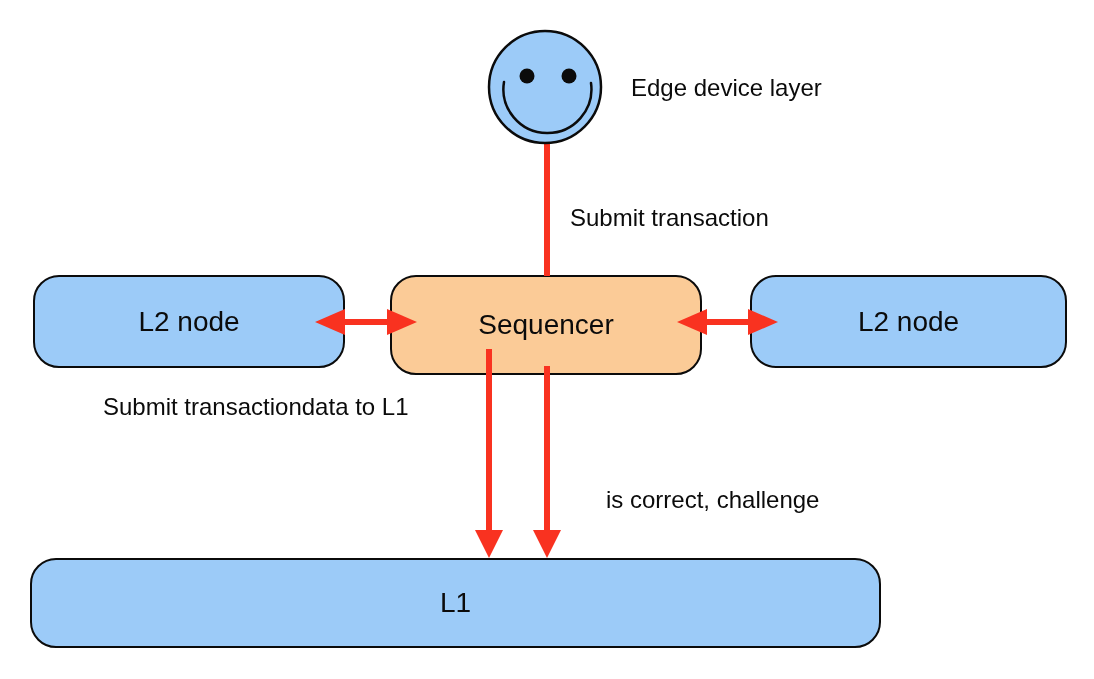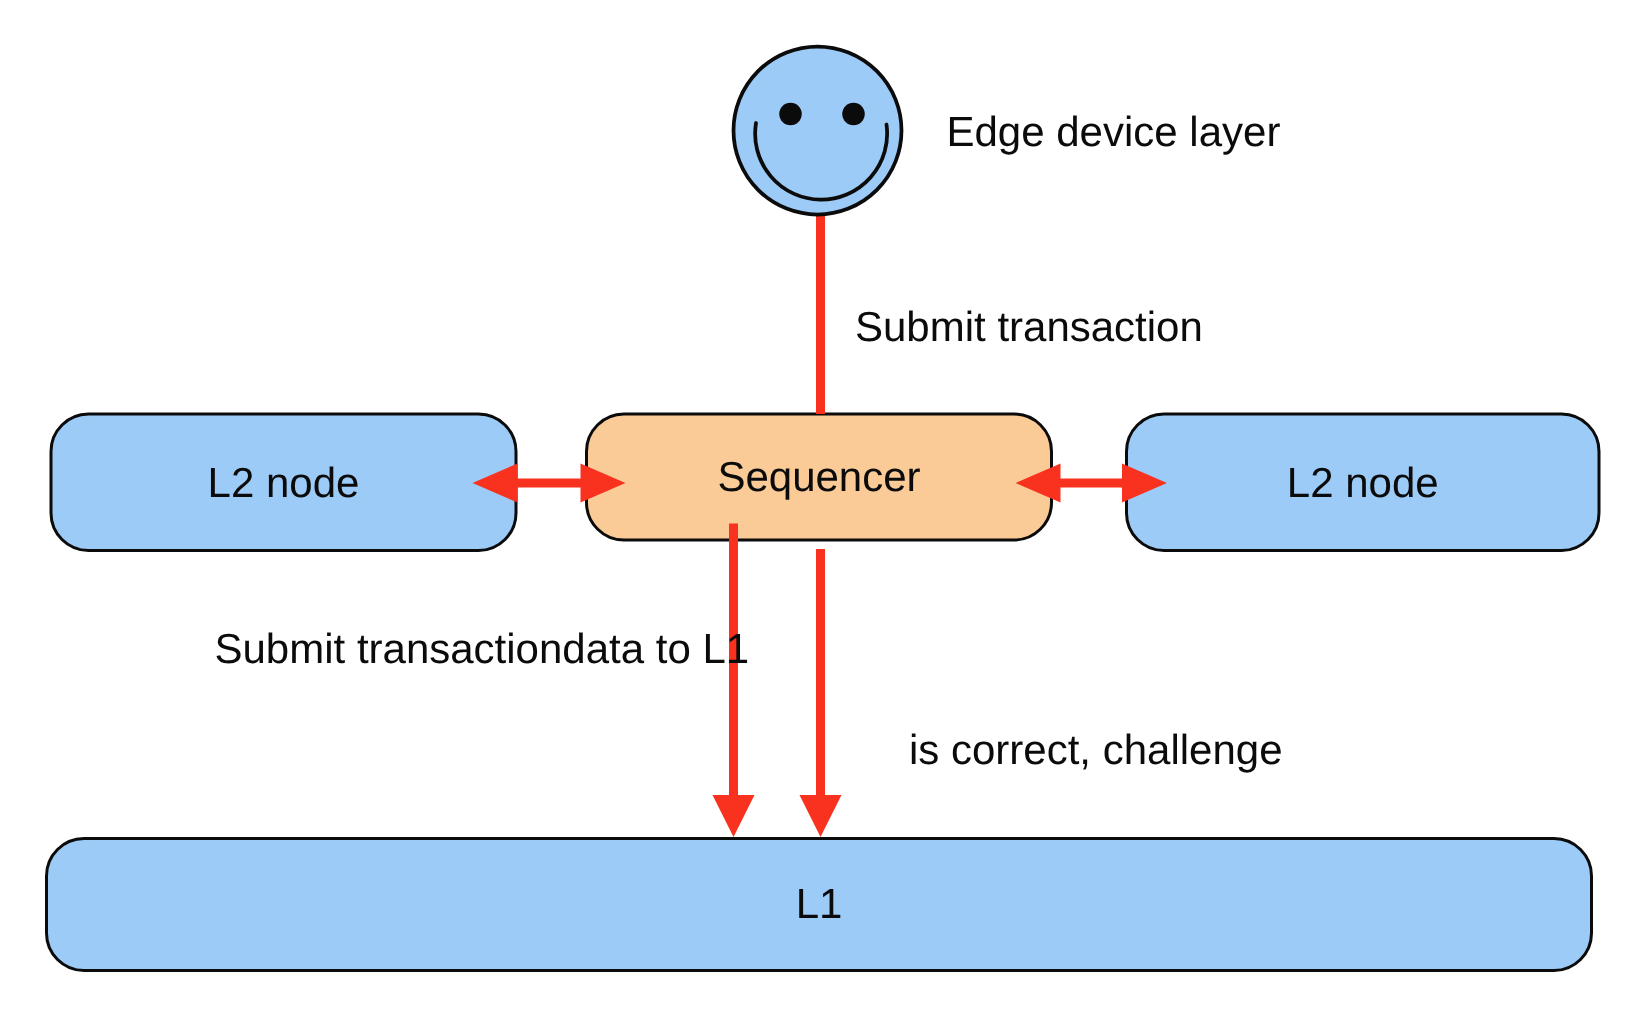--- a/index.html
+++ b/index.html
@@ -23,33 +23,33 @@
     border:2.5px solid var(--outline);
     border-radius:26px;
     display:flex;align-items:center;justify-content:center;
     font-size:28px;
     color:var(--text);
     z-index:1;
   }
   .node.blue{background:var(--node-blue);}
   .node.orange{background:var(--node-orange);}
   #l2-left {left:33px;  top:275px; width:312px;  height:93px;}
-  #sequencer{left:390px; top:275px; width:312px;  height:86px;}
+  #sequencer{left:390px; top:275px; width:312px;  height:100px;}
   #l2-right{left:750px; top:275px; width:317px;  height:93px;}
-  #l1      {left:30px;  top:558px; width:1032px; height:90px;}
+  #l1      {left:30px;  top:558px; width:851px; height:90px;}
   .label{
     position:absolute;
-    font-size:28px;
+    font-size:24px;
     line-height:37px;
     white-space:pre;
     z-index:3;
   }
   #edge-device-label{left:631px; top:69px;}
   #submit-transaction-label{left:570px; top:199px;}
-  #submit-data-label{left:103px; top:414px;margin-left:40px;}
+  #submit-data-label{left:103px; top:388px;}
   #check-status-label{left:606px; top:407px;}
   svg.overlay{
     position:absolute;left:0;top:0;z-index:2;
     pointer-events:none;
   }
   .shaft{stroke:var(--arrow-red);stroke-width:6;}
   .head{fill:var(--arrow-red);}
   .face-line{stroke:var(--outline);}
 </style>
 </head>

